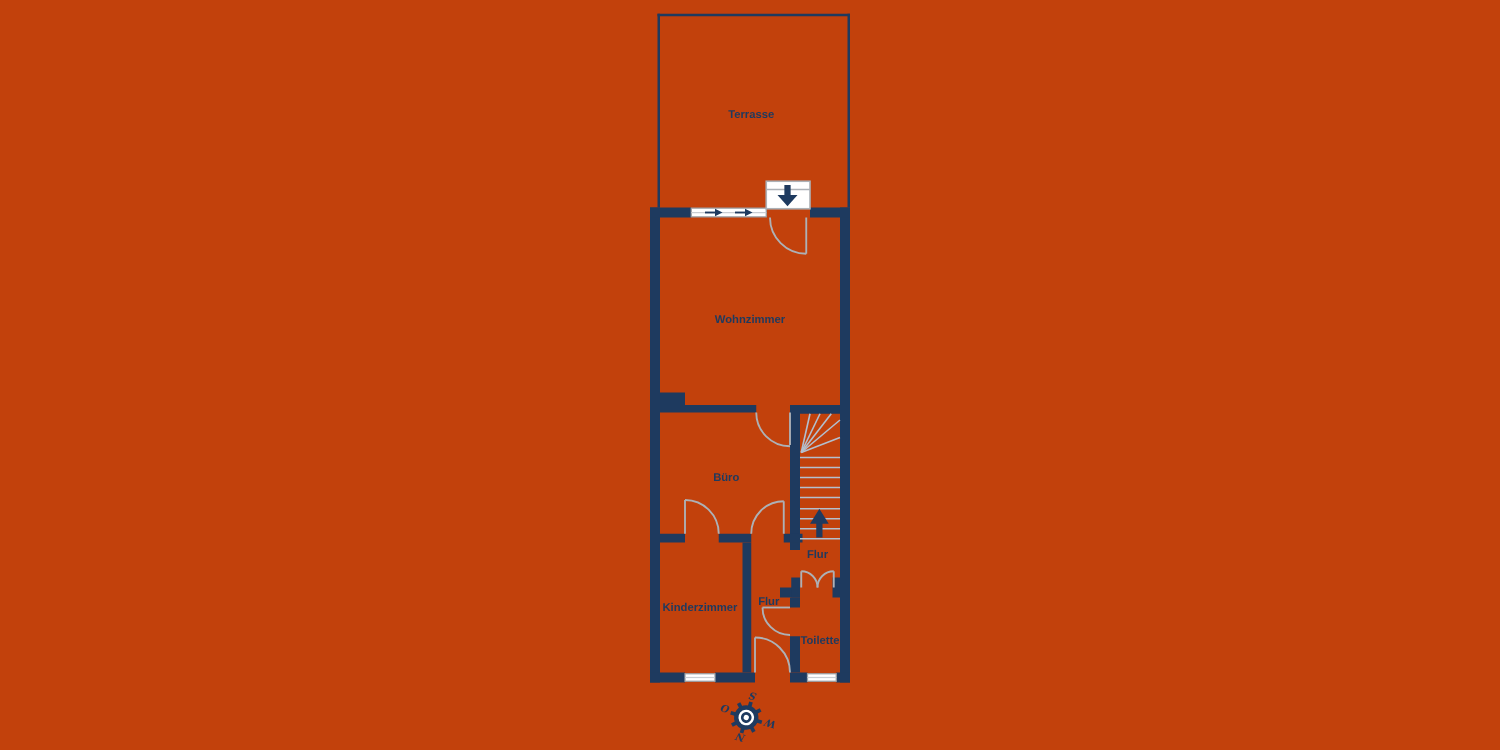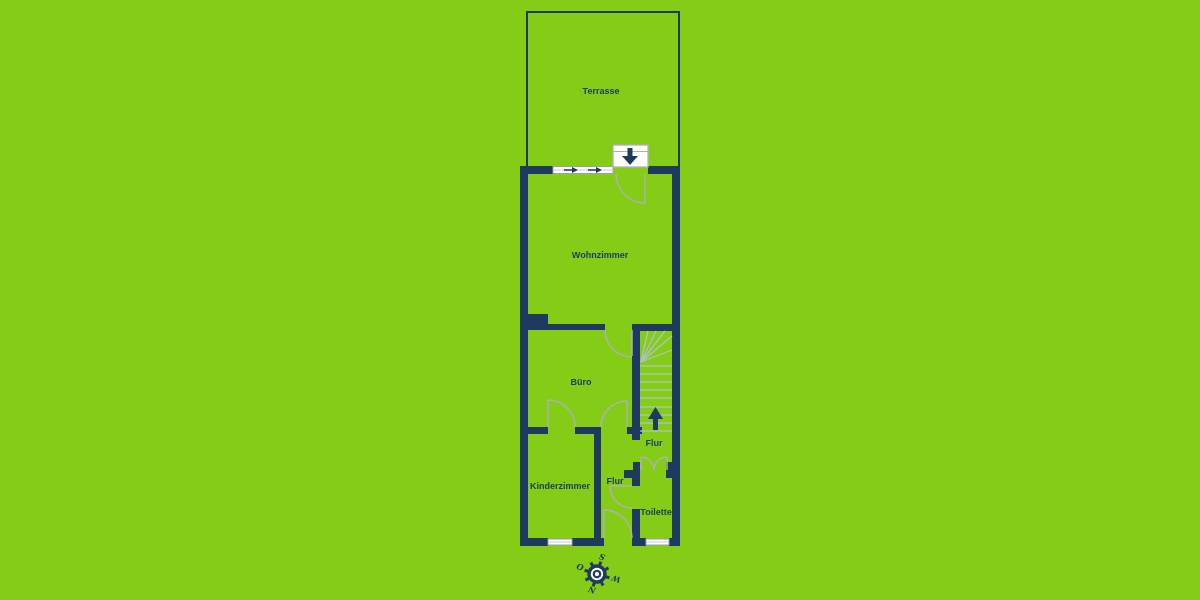--- a/index.html
+++ b/index.html
@@ -1,19 +1,19 @@
 <!DOCTYPE html>
 <html><head>
 <meta charset="utf-8">
 <style>
   html,body{margin:0;padding:0;background:#ffffff;}
   .stage{
     position:relative;
     width:1200px;height:600px;
-    background:#84cc16;
+    background:#c2410c;
     overflow:hidden;
     font-family:"Liberation Sans", sans-serif;
   }
   svg{position:absolute;left:0;top:0;}
   .wall{fill:#1e3a5f;stroke:none;}
   .thin-wall{fill:#1e3a5f;}
   .door{stroke:#adb1b6;stroke-width:1.5;fill:none;}
   .doorbox{fill:#ffffff;stroke:#adb1b6;stroke-width:1.3;}
   .stair{stroke:#b3bfce;stroke-width:1.3;fill:none;}
   .win{fill:#ffffff;stroke:#9aa0a6;stroke-width:1;}

